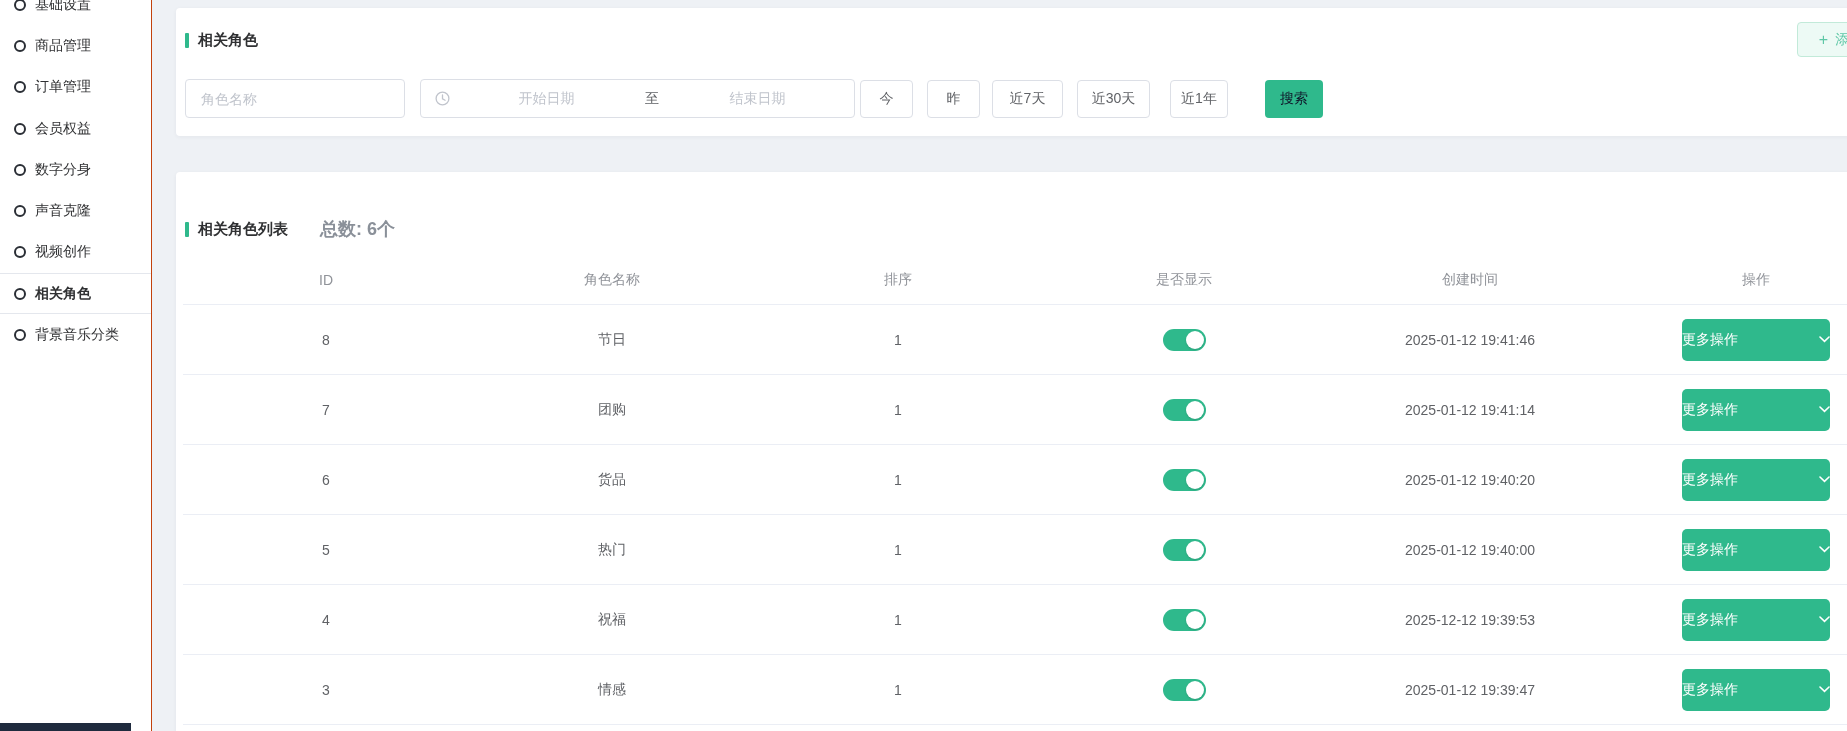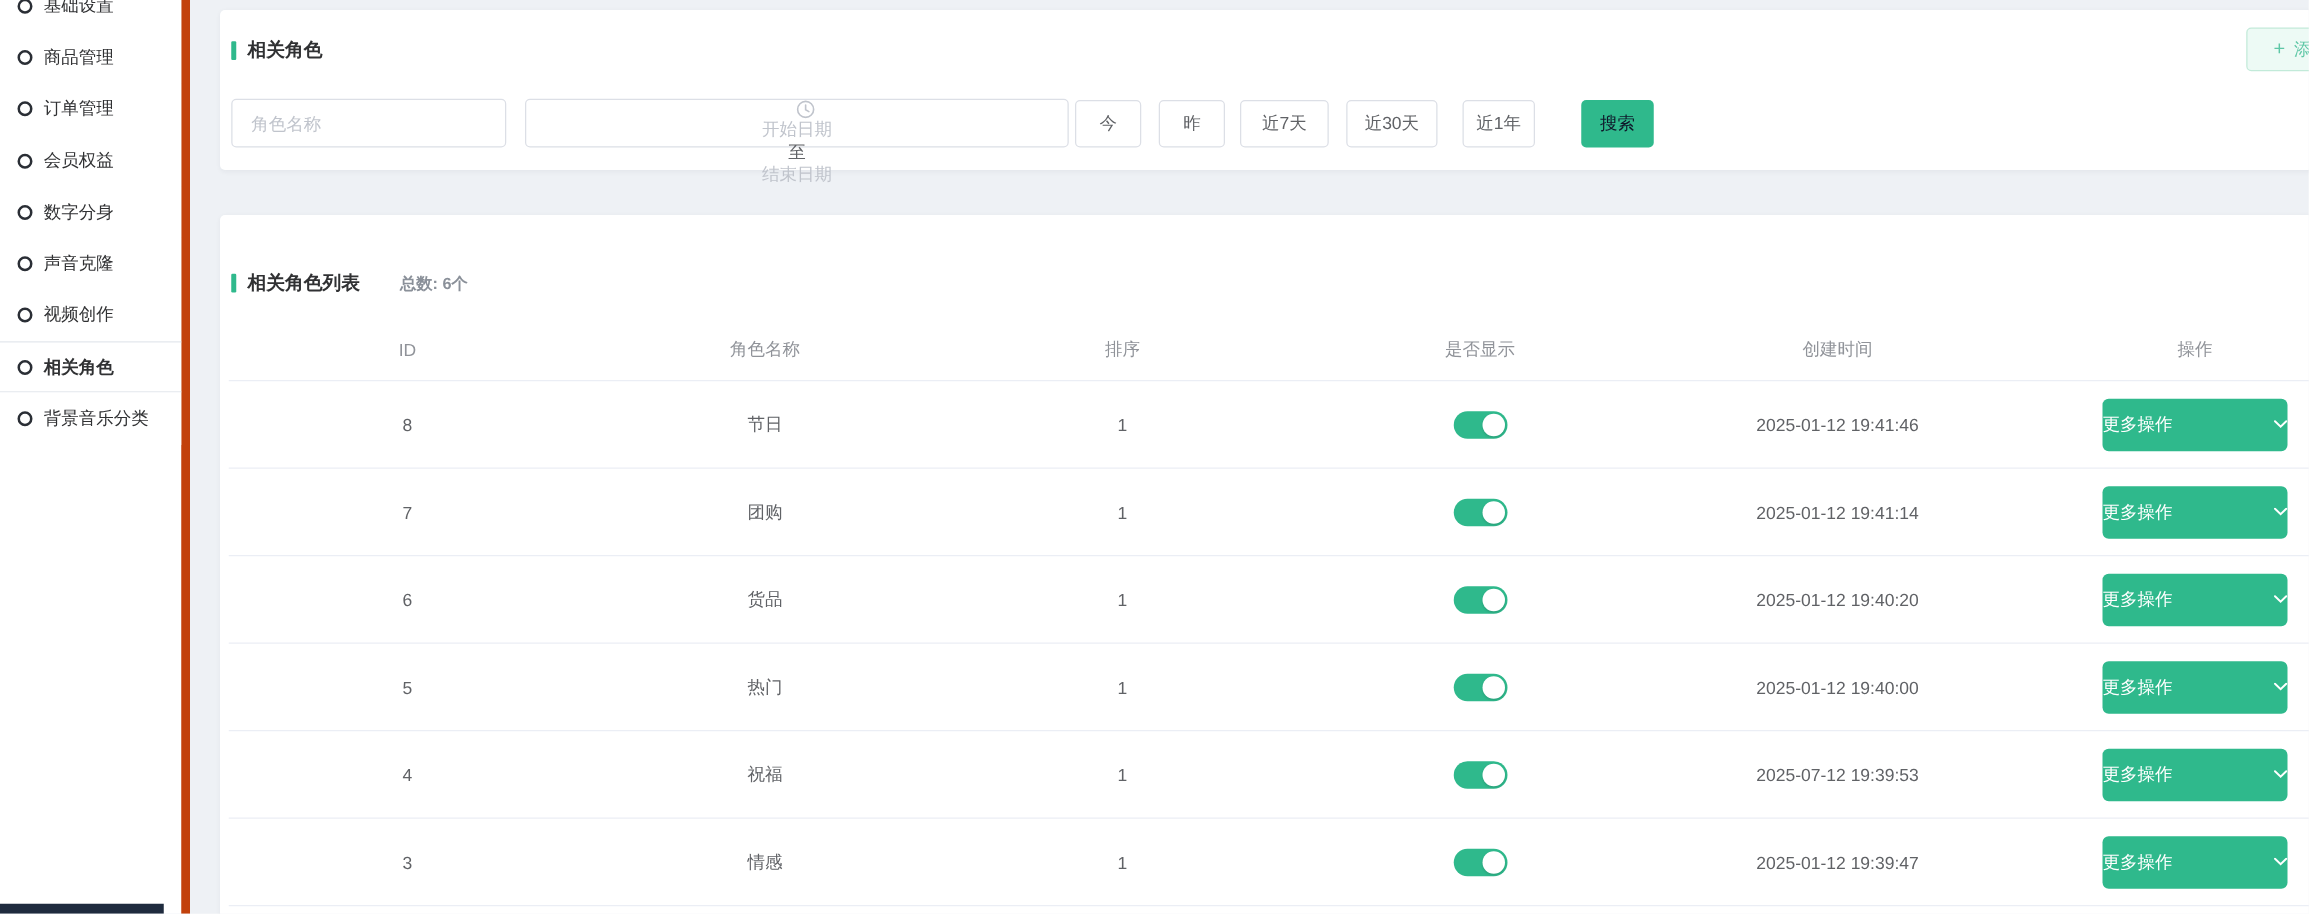--- a/index.html
+++ b/index.html
@@ -7,51 +7,51 @@
   body {
     position:relative; overflow:hidden;
     background:#eef1f5;
     font-family:"Liberation Sans","DejaVu Sans",sans-serif;
     color:#303133;
   }
   :root { --accent:#2FB98C; }
 
   
   .sidebar { position:absolute; left:0; top:0; width:152px; height:731px;
-             background:#fff; border-right:7px solid #c2410c; z-index:2; }
+             background:#fff; border-right:1px solid #c2410c; z-index:2; }
   .menu { position:absolute; top:-16px; left:0; right:0; }
   .menu-item { height:41.3px; display:flex; align-items:center; padding-left:14px;
                font-size:14px; color:#303133; cursor:pointer; background:#fff; }
   .menu-item .dot { width:12px; height:12px; border:2px solid #2a2e35; border-radius:50%;
                     flex:none; margin-right:9px; }
   .menu-item .lbl { white-space:nowrap; }
   .menu-item.selected { font-weight:bold;
                         border-top:1px solid #e4e7ed; border-bottom:1px solid #e4e7ed; }
 
   
   .card { position:absolute; left:176px; width:1723px; background:#fff; border-radius:4px;
           box-shadow:0 1px 4px rgba(31,45,61,.05); }
   .card-filter { top:8px; height:128px; }
   .card-list   { top:172px; height:610px; }
 
   .section-title { position:absolute; display:flex; align-items:center; }
   .tbar { width:4px; height:15px; background:var(--accent); border-radius:1px; margin-right:9px; }
   .ttext { font-size:15px; font-weight:bold; color:#303133; }
-  .total { margin-left:32px; font-size:13px; font-weight:bold; color:#8a9099; }
+  .total { margin-left:32px; font-size:18px; font-weight:bold; color:#8a9099; }
 
   
   .text-input { position:absolute; left:9px; top:71px; width:220px; height:39px;
                 border:1px solid #dcdfe6; border-radius:4px; font-size:14px;
                 padding:0 15px; color:#606266; outline:none;
                 font-family:"Liberation Sans","DejaVu Sans",sans-serif; }
   .text-input::placeholder { color:#c0c4cc; }
 
   .date-range { position:absolute; left:244px; top:71px; width:435px; height:39px;
                 border:1px solid #dcdfe6; border-radius:4px; background:#fff;
-                display:flex; align-items:center; cursor:pointer;flex-direction:column; }
+                display:flex; align-items:center; cursor:pointer; }
   .date-range .clock { flex:none; margin-left:14px; }
   .date-ph { flex:1; text-align:center; font-size:14px; color:#c0c4cc; }
   .date-sep { flex:none; font-size:14px; color:#606266; padding:0 2px; }
 
   .qwrap { position:absolute; inset:0; }
   .qbtn { position:absolute; top:72px; height:38px; background:#fff;
           border:1px solid #dcdfe6; border-radius:4px; font-size:14px; color:#606266;
           display:flex; align-items:center; justify-content:center; cursor:pointer;
           font-family:"Liberation Sans","DejaVu Sans",sans-serif; }
   .qwrap .qbtn:nth-of-type(1){ left:684px; width:53px; }
@@ -237,21 +237,21 @@
               <svg width="11" height="7" viewBox="0 0 11 7">
                 <path d="M1 1l4.5 4.3L10 1" fill="none" stroke="#fff" stroke-width="1.6" stroke-linecap="round"></path>
               </svg>
             </button></div>
         </div>
         <div class="t-row">
           <div class="td">4</div>
           <div class="td">祝福</div>
           <div class="td">1</div>
           <div class="td"><span class="toggle"><span class="knob"></span></span></div>
-          <div class="td">2025-07-12 19:39:53</div>
+          <div class="td">2025-12-12 19:39:53</div>
           <div class="td"><button class="more-btn">
               <span>更多操作</span>
               <svg width="11" height="7" viewBox="0 0 11 7">
                 <path d="M1 1l4.5 4.3L10 1" fill="none" stroke="#fff" stroke-width="1.6" stroke-linecap="round"></path>
               </svg>
             </button></div>
         </div>
         <div class="t-row">
           <div class="td">3</div>
           <div class="td">情感</div>

